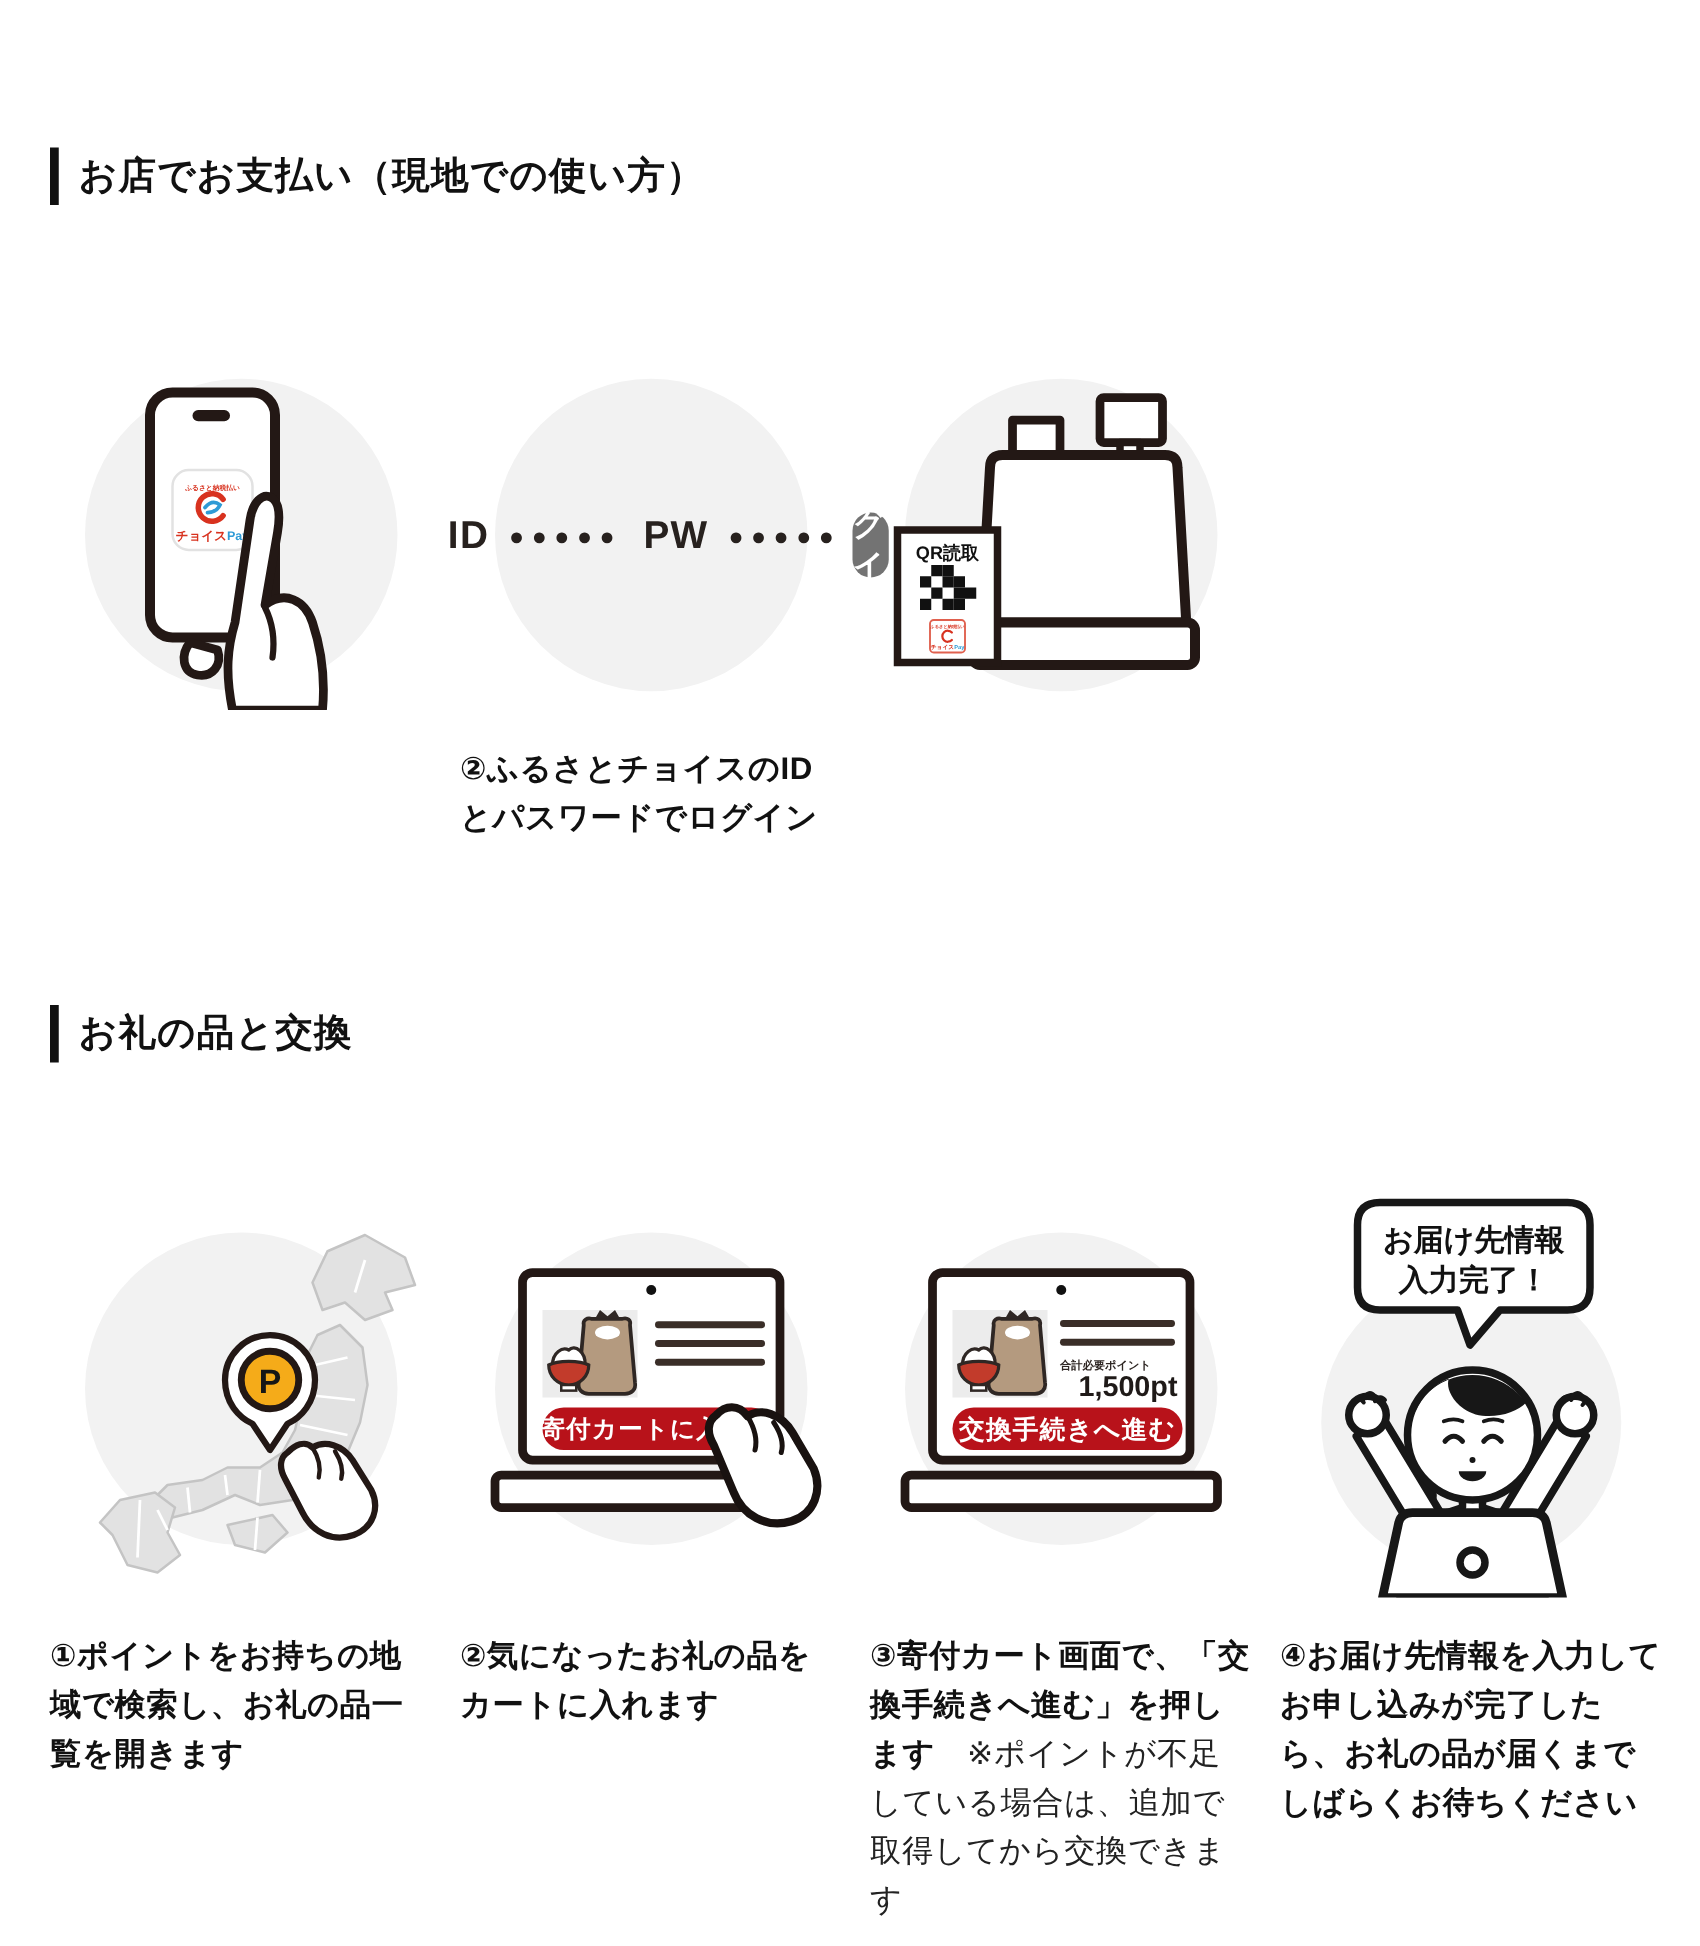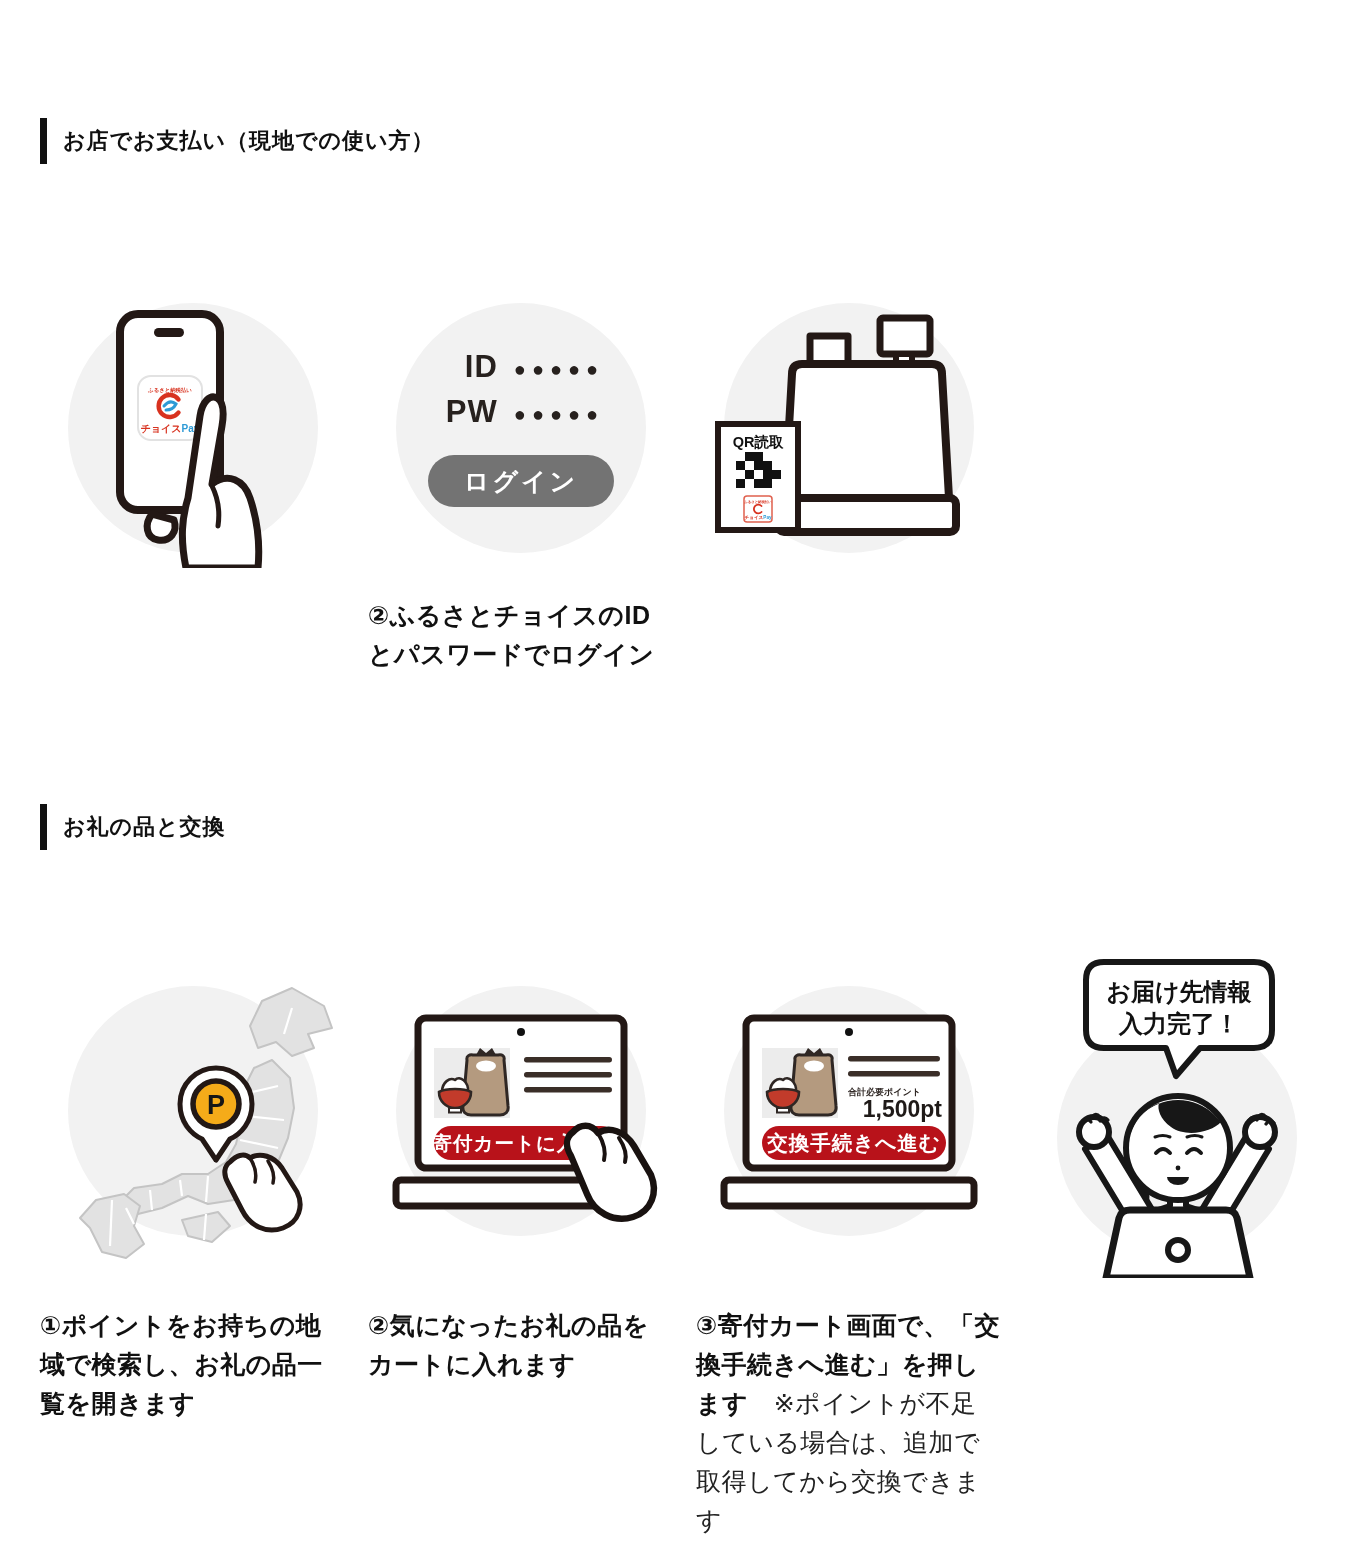--- a/index.html
+++ b/index.html
@@ -7,41 +7,41 @@
     width:1360px; min-height:1557px; box-sizing:border-box;
     font-family:"Liberation Sans","DejaVu Sans",sans-serif;
     color:#111; -webkit-font-smoothing:antialiased;
   }
   .page { padding:0 40px; box-sizing:border-box; }
   section.block1 { padding-top:118px; }
   section.block2 { padding-top:130px; padding-bottom:24px; }
 
   .section-title { display:flex; align-items:center; gap:16px; margin:0; }
   .title-bar { width:7px; height:46px; background:#111; flex:0 0 auto; }
-  .title-text { font-size:22px; font-weight:bold; letter-spacing:1px; line-height:1.2; }
+  .title-text { font-size:30px; font-weight:bold; letter-spacing:1px; line-height:1.2; }
 
   .steps-grid { display:grid; column-gap:22px; margin-top:124px; }
   .grid3 { grid-template-columns:repeat(3,306px); }
   .grid4 { grid-template-columns:repeat(4,306px); }
   section.block2 .steps-grid { margin-top:106px; }
 
   .illus { position:relative; height:280px; }
   .illus.tall { height:322px;text-align:center; }
   .circle { position:absolute; background:#f2f2f2; border-radius:50%; width:250px; height:250px; left:28px; top:15px; }
   .illus.tall .circle { top:30px; }
   .illus.tall .circle.lower { width:240px; height:240px; left:33px; top:62px; }
   .illus svg { position:absolute; left:0; top:0; }
 
   .caption { margin:28px 0 0 0; font-size:25px; font-weight:bold; line-height:1.56; letter-spacing:0.5px; color:#111; word-break:break-all; }
   section.block2 .caption { margin-top:28px; }
   .caption .note { font-weight:normal; color:#222; }
 
   
   .login-box { position:absolute; inset:15px 28px auto 28px; width:250px; height:250px;
-    display:flex; flex-direction:column; align-items:center; justify-content:center; gap:9px; }
+    display:flex; align-items:center; justify-content:center; gap:9px; }
   .cred-row { display:flex; align-items:center; gap:16px; }
   .cred-label { width:60px; text-align:right; font-size:31px; font-weight:bold; color:#27211e; letter-spacing:1px; }
   .cred-dots { font-size:20px; letter-spacing:6px; color:#27211e; padding-top:4px; }
   .login-btn { margin-top:16px; width:186px; height:52px; border-radius:26px; background:#737373;
     color:#fff; font-size:25px; font-weight:bold; letter-spacing:3px;
     display:flex; align-items:center; justify-content:center; }
 
   svg text { font-family:"Liberation Sans","DejaVu Sans",sans-serif; }
 </style>
 </head>
@@ -283,16 +283,17 @@
               <path d="M82 322 L226 322 L213 262 Q211 254 202 254 L106 254 Q97 254 95 262 Z" fill="#fff" stroke="#171717" stroke-width="7" stroke-linejoin="round"></path>
               <circle cx="154" cy="294" r="10" fill="#fff" stroke="#171717" stroke-width="6"></circle>
             </g>
             <g>
               <path d="M80 6 L230 6 Q248 6 248 24 L248 74 Q248 92 230 92 L176 92 L152 120 L142 92 L80 92 Q62 92 62 74 L62 24 Q62 6 80 6 Z" fill="#fff" stroke="#171717" stroke-width="6" stroke-linejoin="round"></path>
               <text x="155" y="44" text-anchor="middle" font-size="24" font-weight="bold" fill="#111">お届け先情報</text>
               <text x="155" y="76" text-anchor="middle" font-size="24" font-weight="bold" fill="#111">入力完了！</text>
             </g>
           </svg>
         </div>
+        <p class="caption"><span>④お届け先情報を入力してお申し込みが完了したら、お礼の品が届くまでしばらくお待ちください</span></p>
       </div>
     </div>
   </section>
 </div>
 
 </body></html>

